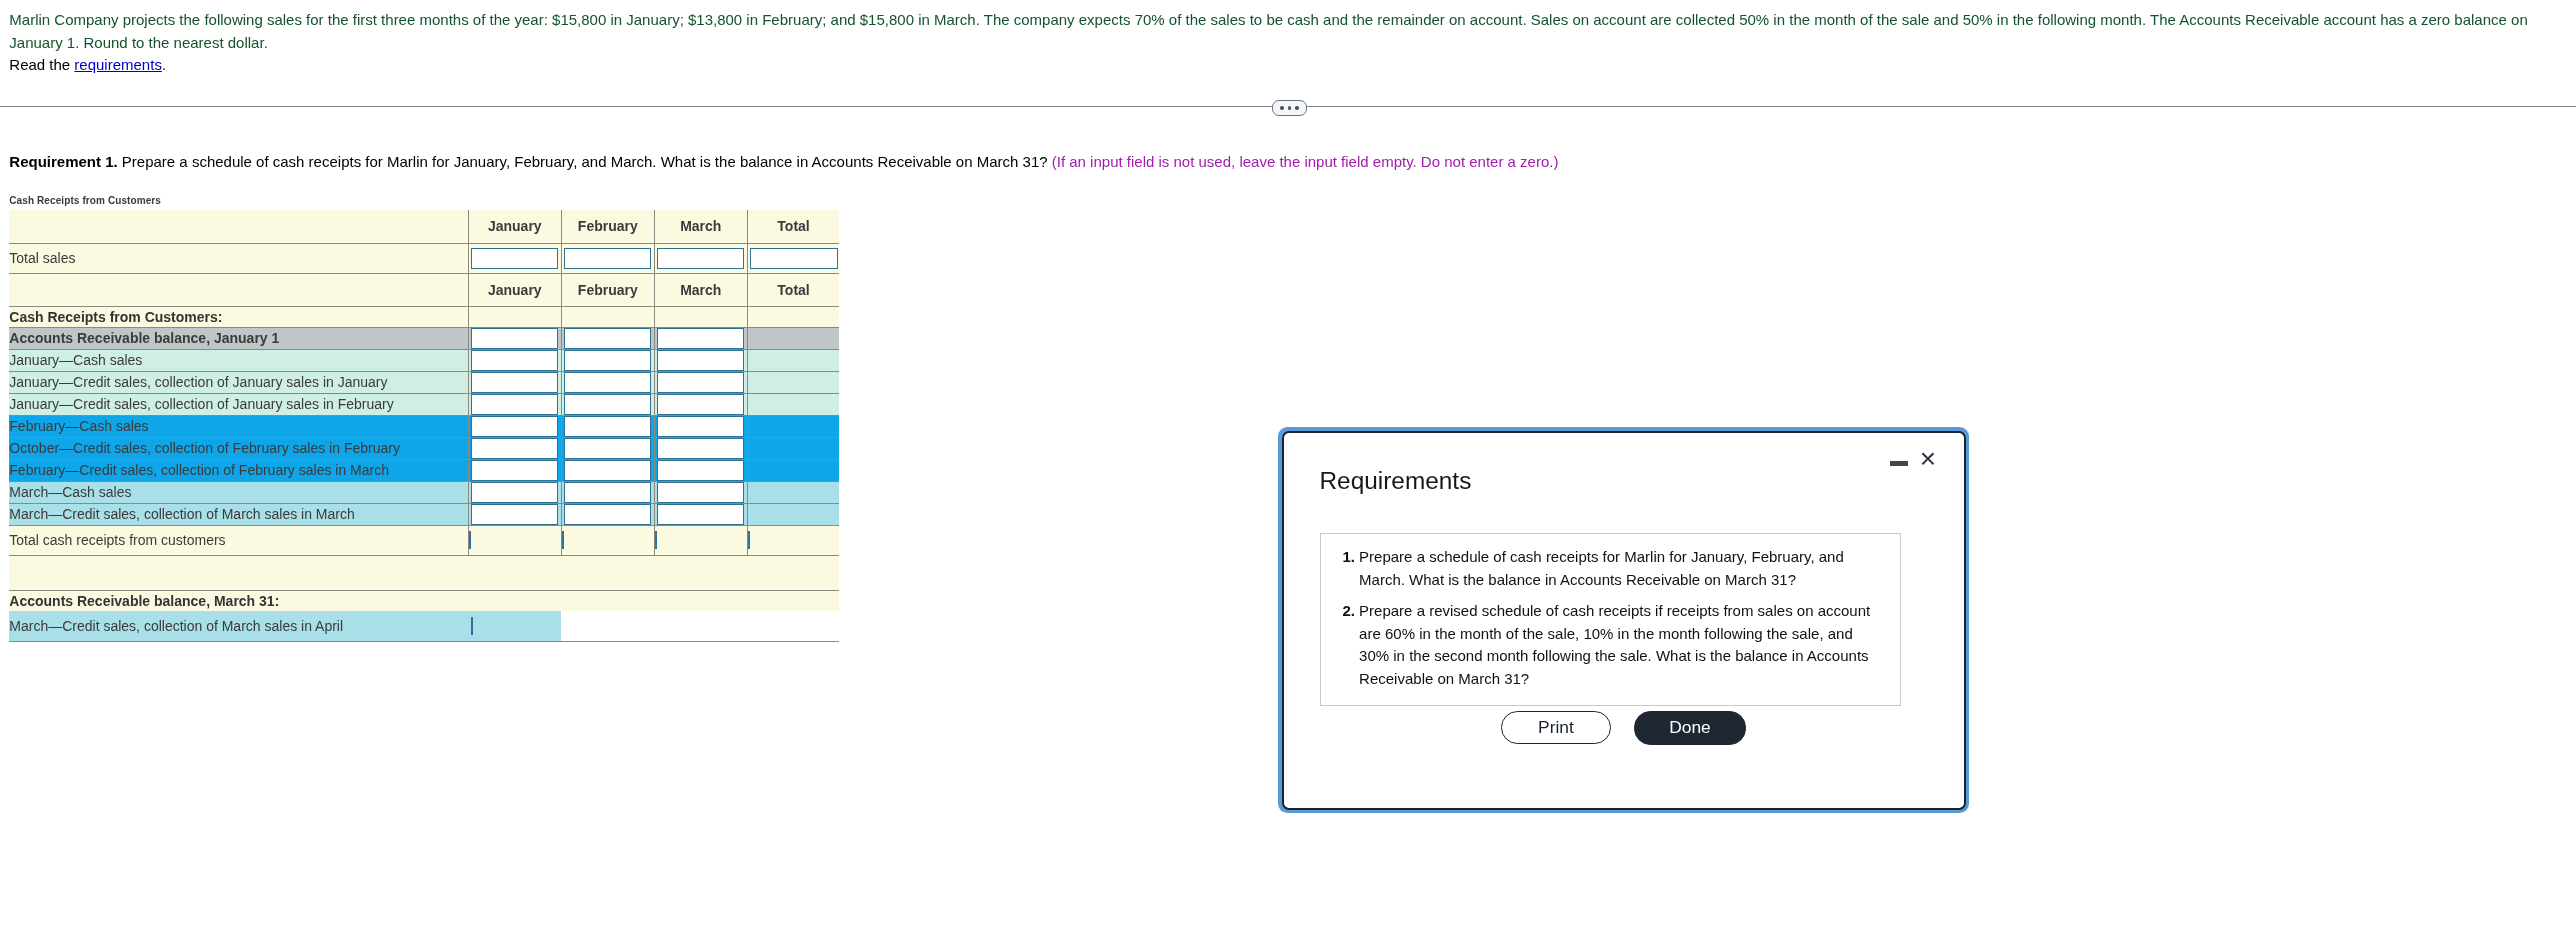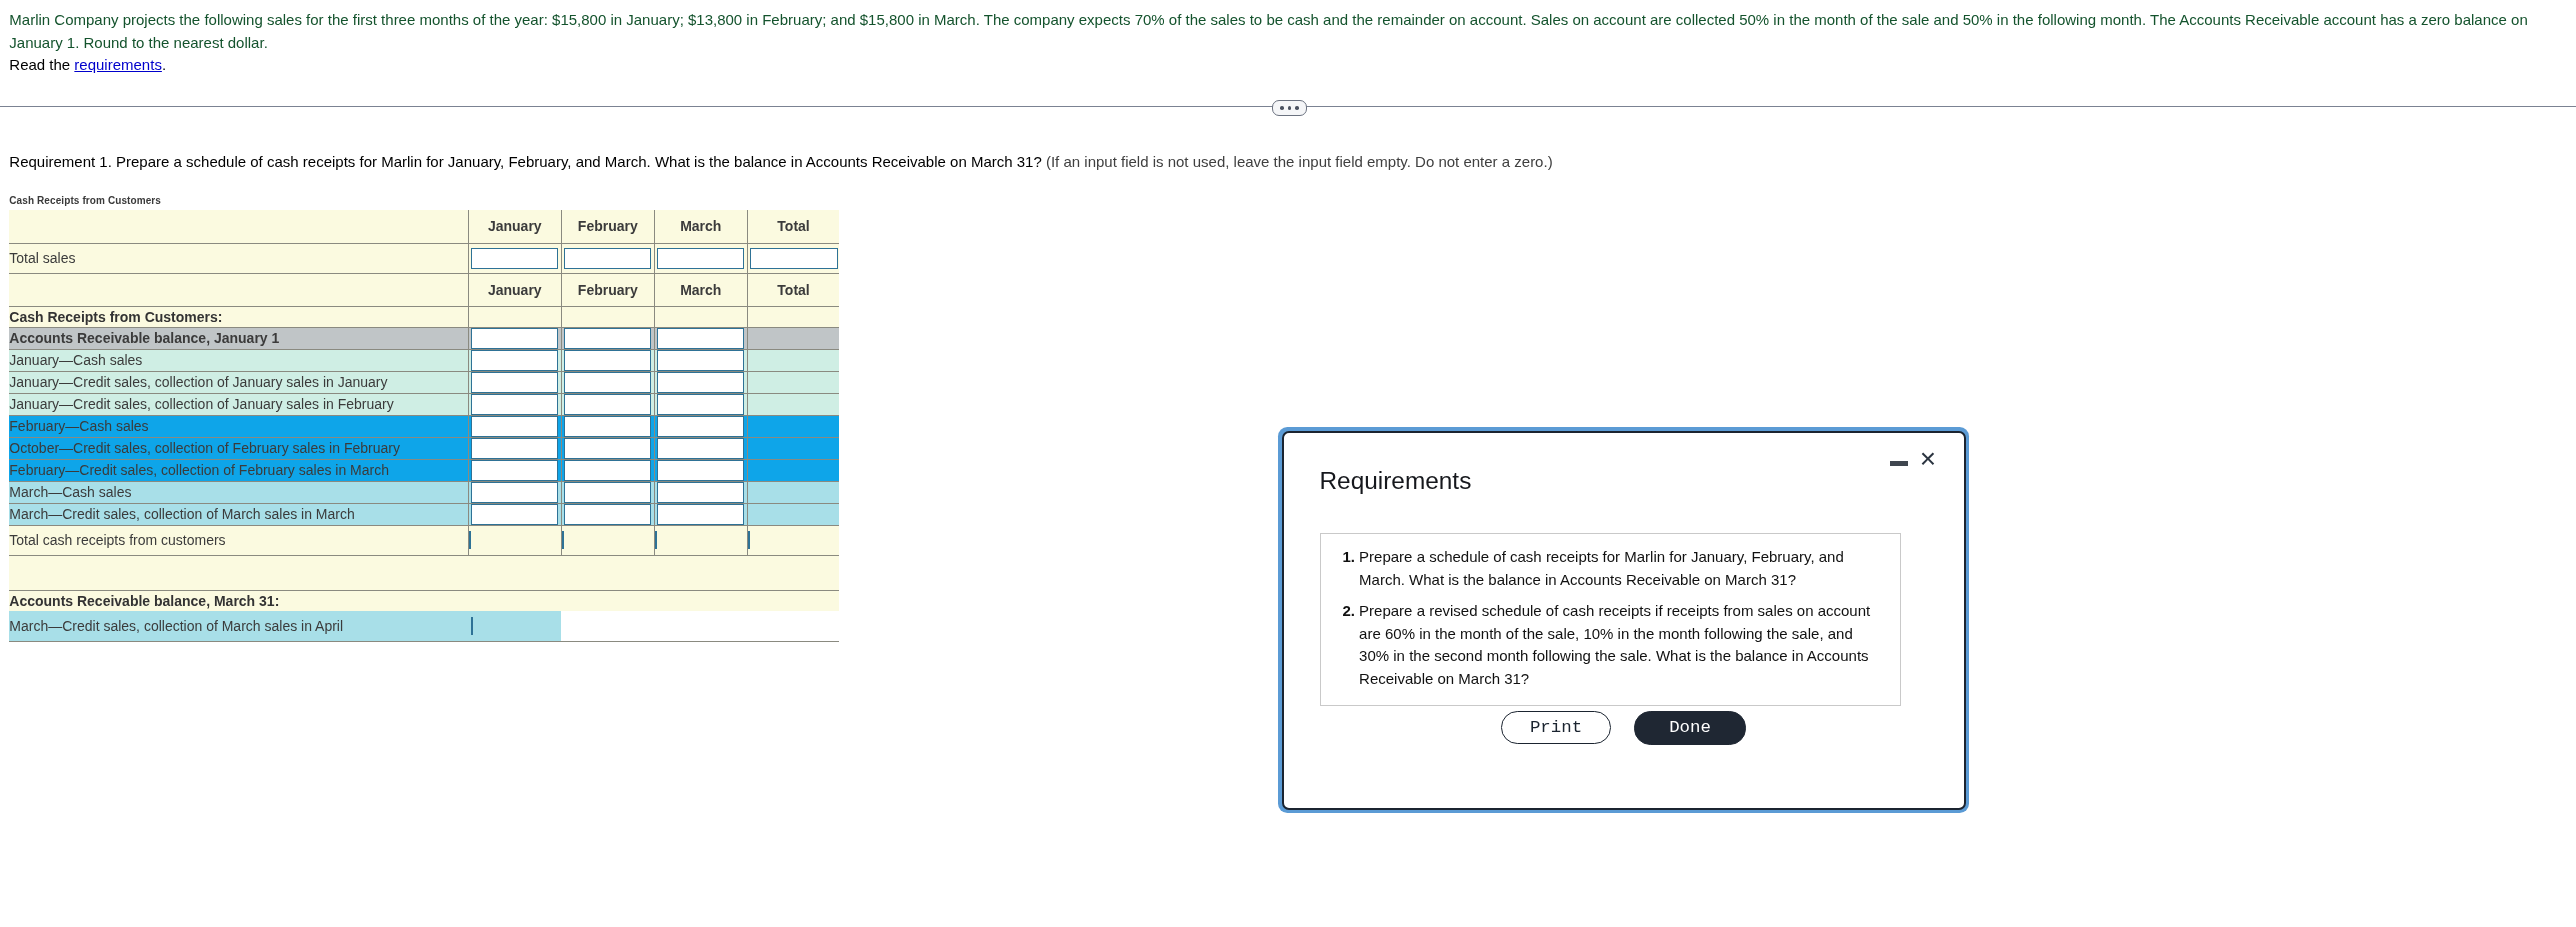--- a/index.html
+++ b/index.html
@@ -61,22 +61,22 @@
   }
 
   
   .req-line {
     position: absolute;
     left: 9.3px; top: 153px;
     font-size: 15px;
     color: #000;
     white-space: nowrap;
   }
-  .req-line b { font-weight: normal; }
-  .req-hint { color: #404040; }
+  .req-line b { font-weight: bold; }
+  .req-hint { color: #a21caf; }
 
   
   .tbl-title {
     position: absolute;
     left: 9.3px; top: 195px;
     font-size: 10px;
     font-weight: bold;
     color: #3a3a3a;
     letter-spacing: 0.1px;
   }
@@ -222,21 +222,21 @@
 
   .dlg-btns {
     position: absolute;
     left: 0; right: 0; top: 278px;
     display: flex;
     justify-content: center;
     gap: 23px;
   }
   .btn {
     font-size: 17.4px;
-    font-family: Liberation Mono, monospace;
+    font-family: Liberation Sans, sans-serif;
     border-radius: 16.3px;
     cursor: pointer;
   }
   .btn-print {
     width: 110px; height: 33px;
     background: #fff;
     border: 1.7px solid #1b2430;
     color: #1b2430;
   }
   .btn-done {

